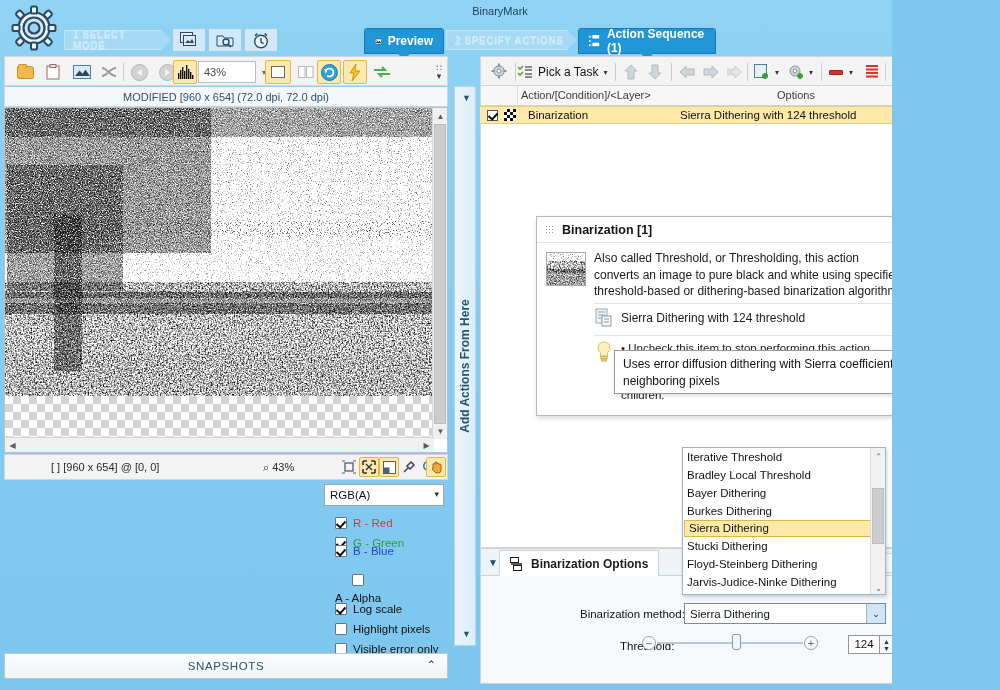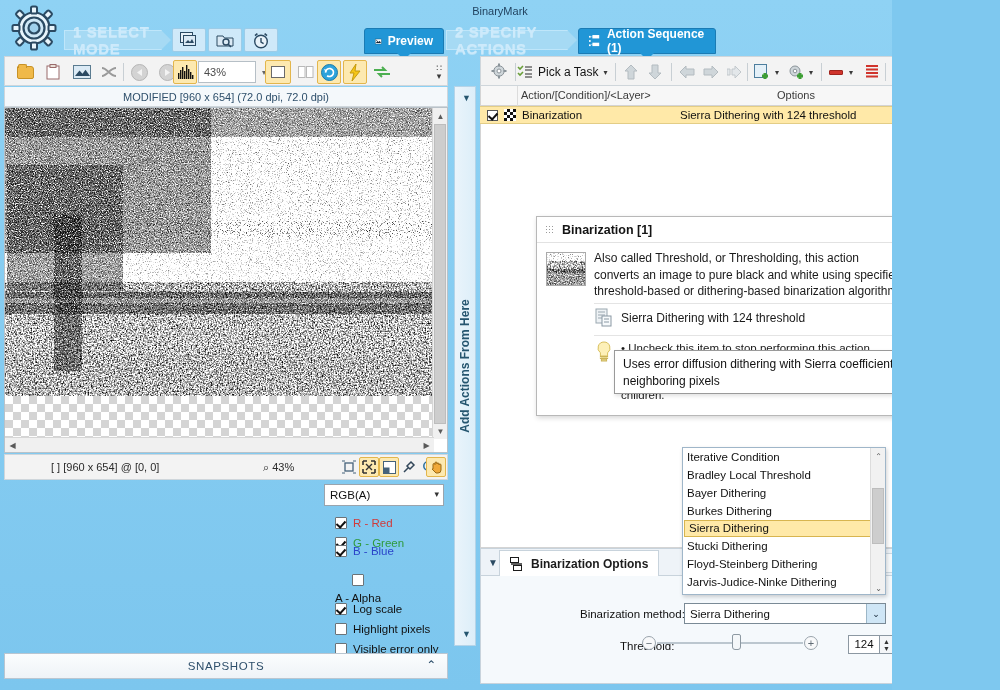--- a/index.html
+++ b/index.html
@@ -50,21 +50,21 @@
     position: absolute; left: 11px; top: 5px; width: 46px; height: 46px;
   }
   #gear svg { display: block; }
 
   
   .step-chevron {
     position: absolute; height: 20px;
     background: #a6daf4;
     border: 1px solid #bfe6fa;
     color: #cdeafb;
-    font-size: 15px; font-weight: bold; letter-spacing: 0.6px;
+    font-size: 10px; font-weight: bold; letter-spacing: 0.6px;
     display: flex; align-items: center; padding-left: 8px;
     text-shadow: 0 1px 0 rgba(255,255,255,0.35);
   }
   .step-chevron::after {
     content: ""; position: absolute; right: -10px; top: -1px;
     border-left: 10px solid #a6daf4;
     border-top: 10px solid transparent;
     border-bottom: 10px solid transparent;
   }
   #step1 { left: 64px; top: 30px; width: 98px; }
@@ -288,21 +288,21 @@
     transform: rotate(42deg);
   }
   #seq-row-icon {
     width: 12px; height: 12px; margin-left: 6px;
     background-image:
       linear-gradient(45deg,#111 25%, transparent 25%, transparent 75%, #111 75%, #111),
       linear-gradient(45deg,#111 25%, transparent 25%, transparent 75%, #111 75%, #111);
     background-size: 6px 6px; background-position: 0 0, 3px 3px;
     background-color: #fff;
   }
-  #seq-row-name { margin-left: 6px; font-size: 11.5px; color: #111; }
+  #seq-row-name { margin-left: 12px; font-size: 11.5px; color: #111; }
   #seq-row-opts { position: absolute; left: 200px; font-size: 11.5px; color: #111; }
 
   #seq-body {
     position: absolute; left: 0; top: 68px; width: 516px; height: 424px;
     background: #ffffff; border: 1px solid #d4d4d4; border-top: none;
   }
 
   
   #info-popup {
     position: absolute; left: 55px; top: 92px; width: 378px; height: 200px;
@@ -1000,21 +1000,21 @@
       <div id="th-spin">
         <span>▲</span>
         <span>▼</span>
       </div>
     </div>
   </div>
 
   <div id="tooltip">Uses error diffusion dithering with Sierra coefficients on 10 neighboring pixels</div>
 
   <div id="ddlist">
-    <div class="dd-item">Iterative Condition</div>
+    <div class="dd-item">Iterative Threshold</div>
     <div class="dd-item">Bradley Local Threshold</div>
     <div class="dd-item">Bayer Dithering</div>
     <div class="dd-item">Burkes Dithering</div>
     <div class="dd-item sel">Sierra Dithering</div>
     <div class="dd-item">Stucki Dithering</div>
     <div class="dd-item">Floyd-Steinberg Dithering</div>
     <div class="dd-item">Jarvis-Judice-Ninke Dithering</div>
     <div id="dd-scroll">
       <div class="sc-arrow" style="left:1px;top:1px;">⌃</div>
       <div class="thumb"></div>

